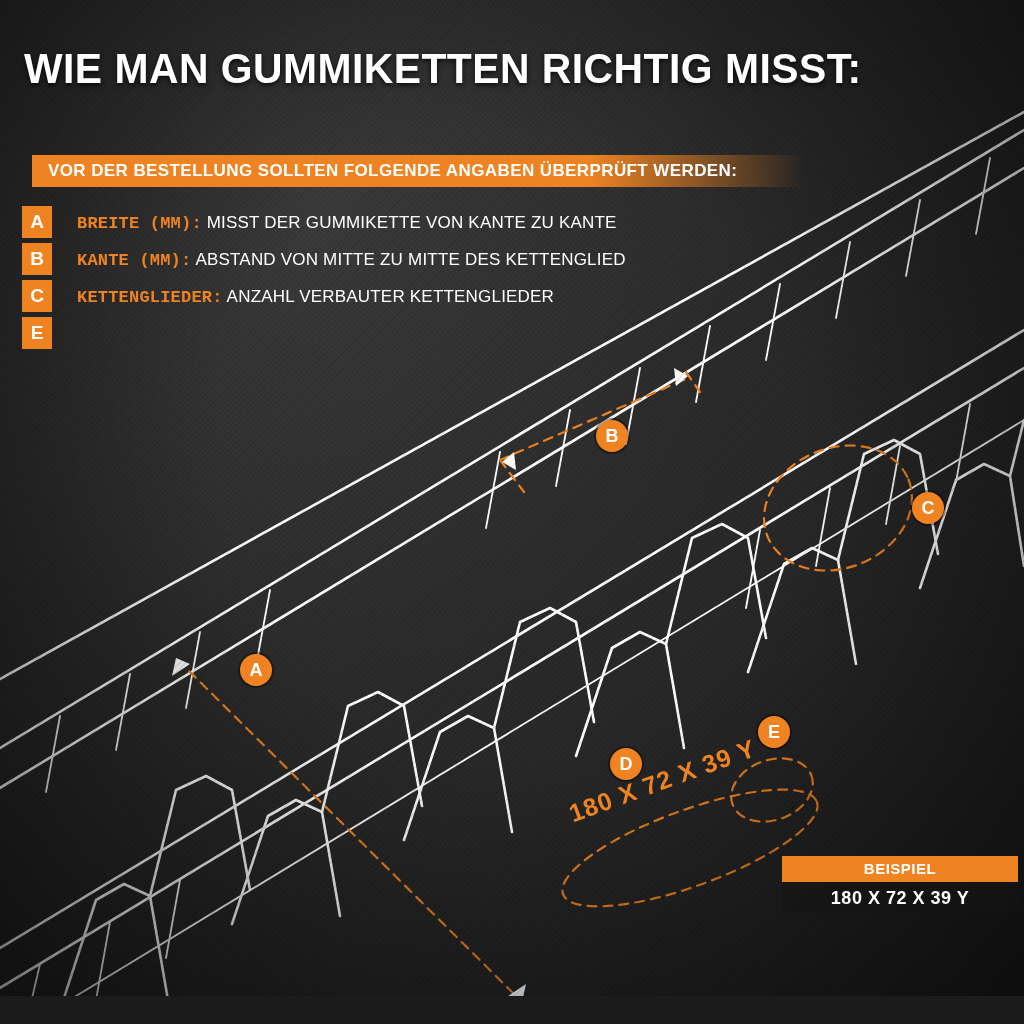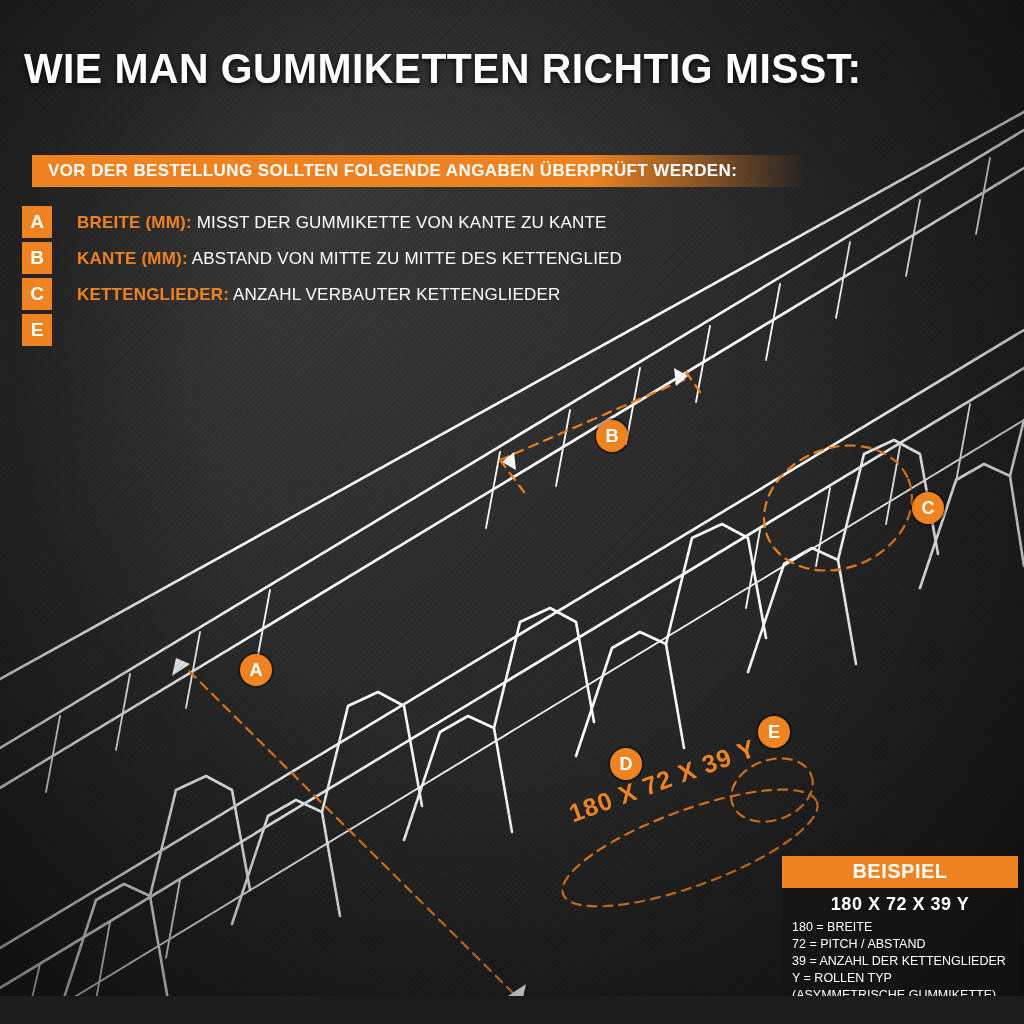--- a/index.html
+++ b/index.html
@@ -105,20 +105,21 @@
   .rowtext {
     margin-left: 55px;
     font-size: 17px;
     line-height: 25px;
     letter-spacing: 0.2px;
     padding-top: 4px;
   }
   .rowtext b {
     color: #ef8321;
     font-weight: bold;
+    font-family: Liberation Mono, monospace;
   }
 
   
   .marker {
     position: absolute;
     width: 32px;
     height: 32px;
     border-radius: 50%;
     background: #ef8321;
     color: #fff;
@@ -150,21 +151,21 @@
     left: 782px;
     top: 856px;
     width: 236px;
     background: rgba(20,20,20,0.55);
     border: 0;
   }
   .example-header {
     background: #ef8321;
     text-align: center;
     font-weight: bold;
-    font-size: 20px;
+    font-size: 15px;
     padding: 4px 0 5px 0;
     letter-spacing: 0.5px;
   }
   .example-code {
     text-align: center;
     font-weight: bold;
     font-size: 18px;
     padding: 6px 0 4px 0;
     letter-spacing: 0.5px;
   }
@@ -310,22 +311,16 @@
     <div class="marker" style="left:912px; top:492px;">C</div>
     <div class="marker" style="left:240px; top:654px;">A</div>
     <div class="marker" style="left:610px; top:748px;">D</div>
     <div class="marker" style="left:758px; top:716px;">E</div>
 
     <div class="trackcode">180 X 72 X 39 Y</div>
 
     <div class="example">
       <div class="example-header">BEISPIEL</div>
       <div class="example-code">180 X 72 X 39 Y</div>
-      <div class="example-list">
-        <div>180 = BREITE</div>
-        <div>72 = PITCH / ABSTAND</div>
-        <div>39 = ANZAHL DER KETTENGLIEDER</div>
-        <div>Y = ROLLEN TYP (ASYMMETRISCHE GUMMIKETTE)</div>
-      </div>
     </div>
 
   </div>
 </div>
 
 </body></html>

